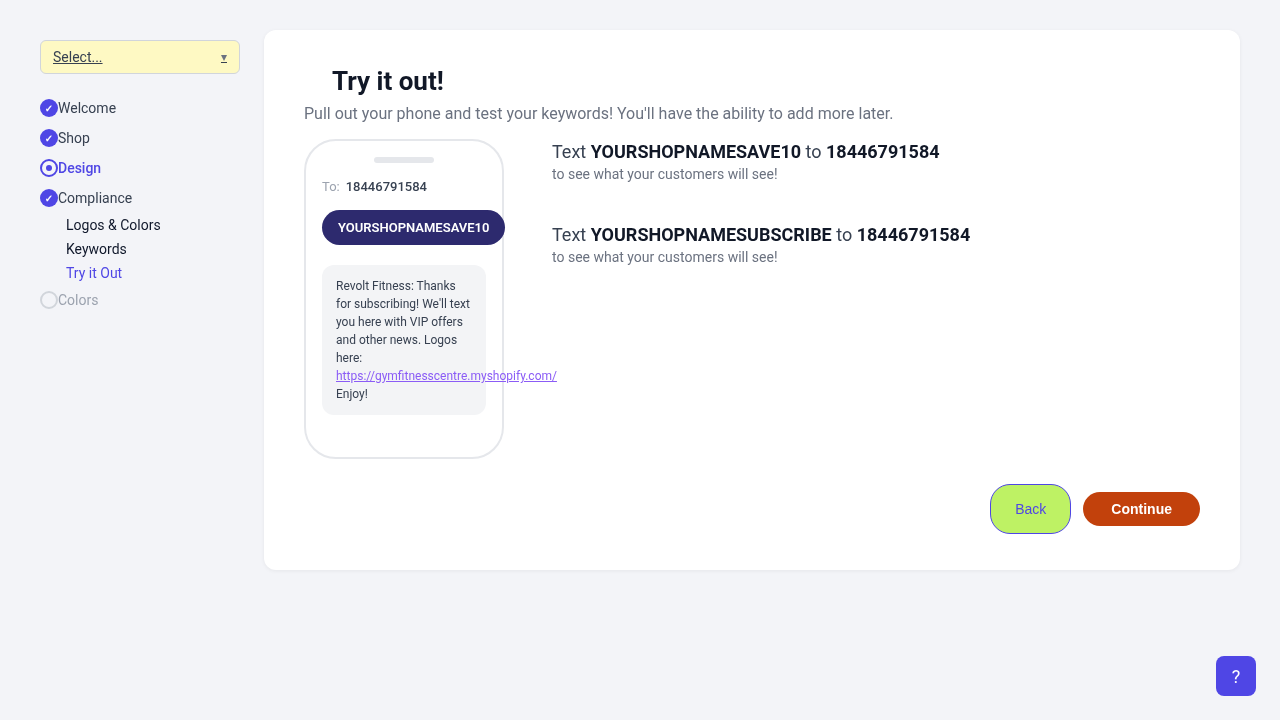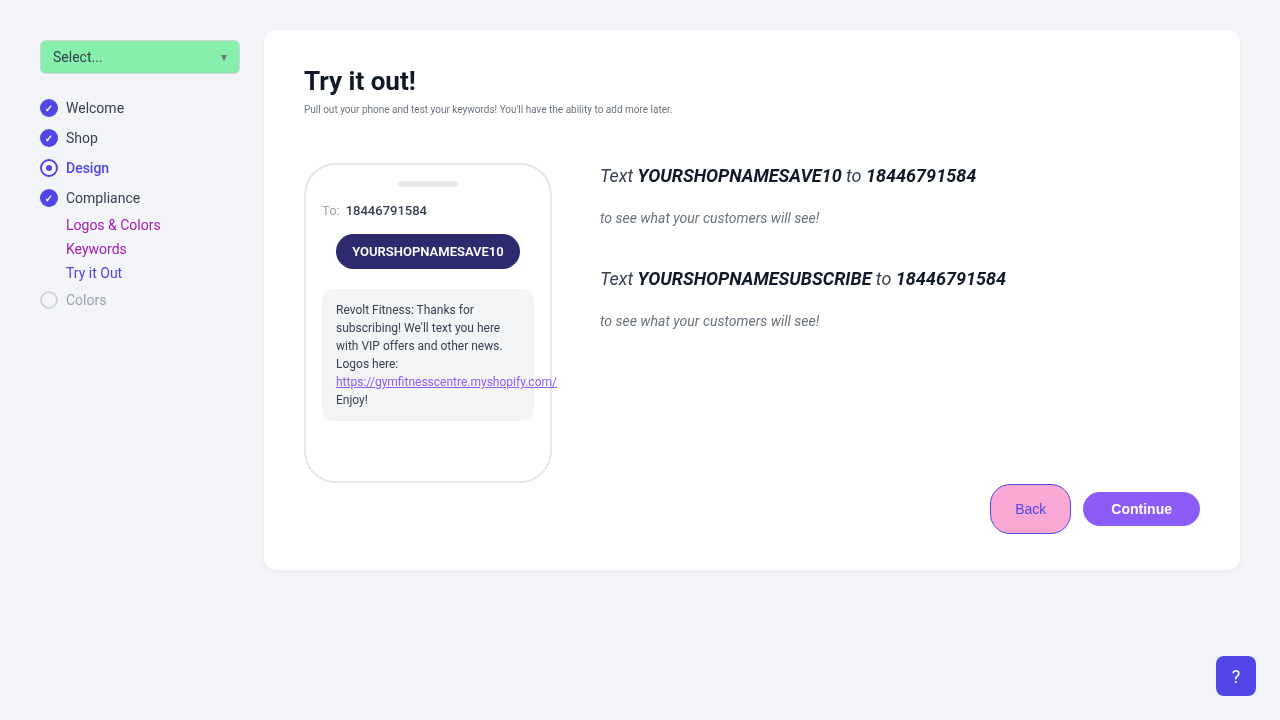--- a/index.html
+++ b/index.html
@@ -24,43 +24,43 @@
     .sidebar {
       width: 200px;
       flex-shrink: 0;
       padding-top: 10px;
     }
     .select-dropdown {
       width: 100%;
       border: 1px solid #d1d5db;
       border-radius: 6px;
       padding: 8px 12px;
-      background: #86efac;
+      background: #fef9c3;
       font-size: 14px;
       color: #374151;
       display: flex;
       justify-content: space-between;
       align-items: center;
       cursor: pointer;
       margin-bottom: 20px;
+      text-decoration: underline;
     }
     .select-dropdown .chevron {
       color: #6b7280;
       font-size: 12px;
     }
     .nav-items {
       list-style: none;
       display: flex;
       flex-direction: column;
       gap: 2px;
     }
     .nav-item {
       display: flex;
       align-items: center;
-      gap: 8px;
       padding: 5px 0;
       font-size: 14px;
       color: #374151;
       cursor: pointer;
     }
     .nav-item .check-icon {
       width: 18px;
       height: 18px;
       border-radius: 50%;
       background: #4f46e5;
@@ -113,21 +113,21 @@
     }
     .sub-nav {
       list-style: none;
       margin-left: 26px;
       display: flex;
       flex-direction: column;
       gap: 2px;
     }
     .sub-nav-item {
       font-size: 14px;
-      color: #a21caf;
+      color: #0f172a;
       padding: 3px 0;
       cursor: pointer;
     }
     .sub-nav-item.active-sub {
       color: #4f46e5;
       font-weight: 400;
     }
     
     .main-card {
       flex: 1;
@@ -136,35 +136,36 @@
       padding: 36px 40px;
       box-shadow: 0 1px 4px rgba(0,0,0,0.06);
       min-height: 540px;
       position: relative;
     }
     .page-title {
       font-size: 26px;
       font-weight: 700;
       color: #111827;
       margin-bottom: 8px;
+      margin-left: 28px;
     }
     .page-subtitle {
-      font-size: 10px;
+      font-size: 16px;
       color: #6b7280;
-      margin-bottom: 48px;
+      margin-bottom: 16px;
     }
     
     .content-area {
       display: flex;
       gap: 48px;
       align-items: flex-start;
     }
     
     .phone-mockup {
-      width: 248px;
+      width: 200px;
       flex-shrink: 0;
       background: white;
       border: 2px solid #e5e7eb;
       border-radius: 32px;
       padding: 16px;
       min-height: 320px;
       position: relative;
     }
     .phone-top-bar {
       width: 60px;
@@ -214,22 +215,21 @@
     
     .instructions-area {
       flex: 1;
       display: flex;
       flex-direction: column;
       gap: 40px;
     }
     .instruction-block {
       display: flex;
       flex-direction: column;
-      gap: 22px;
-      font-style: italic;
+      gap: 2px;
     }
     .instruction-text {
       font-size: 18px;
       color: #374151;
       line-height: 1.4;
     }
     .instruction-keyword {
       font-weight: 700;
       color: #111827;
     }
@@ -242,29 +242,29 @@
       position: absolute;
       bottom: 36px;
       right: 40px;
       display: flex;
       gap: 12px;
       align-items: center;
     }
     .btn-back {
       border: 1.5px solid #4f46e5;
       color: #4f46e5;
-      background: #f9a8d4;
+      background: #bef264;
       border-radius: 20px;
       padding: 16px 24px;
       font-size: 14px;
       font-weight: 500;
       cursor: pointer;
     }
     .btn-continue {
-      background: #8b5cf6;
+      background: #c2410c;
       color: white;
       border: none;
       border-radius: 20px;
       padding: 9px 28px;
       font-size: 14px;
       font-weight: 600;
       cursor: pointer;
     }
     
     .help-btn {

